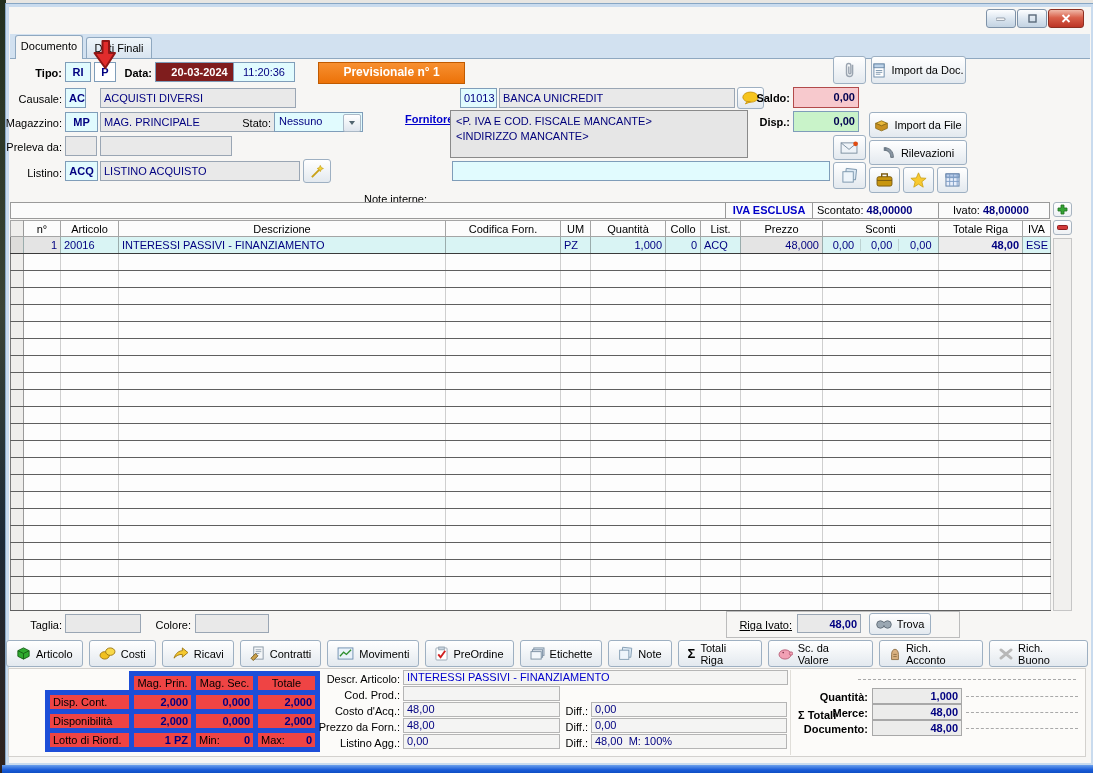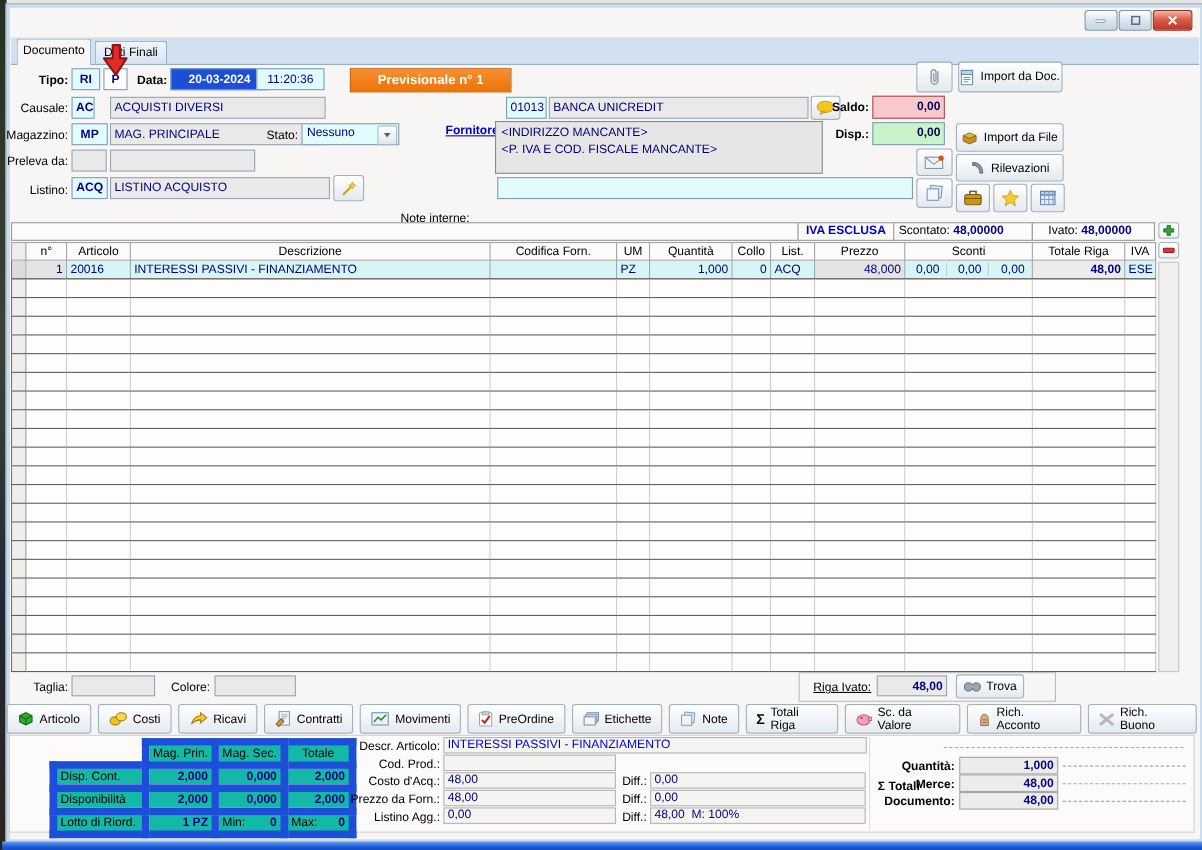--- a/index.html
+++ b/index.html
@@ -60,21 +60,21 @@
   .sconti span{display:inline-block;width:33.2%;text-align:right;box-sizing:border-box;padding-right:6px;border-right:1px solid #bcd2d2;}
   .sconti span:last-child{border-right:none;}
   #vscroll{position:absolute;left:1053px;top:238px;width:19px;height:373px;background:#f1f0ee;border:1px solid #c6c6c6;box-sizing:border-box;}
   
   #toolbar{position:absolute;left:6px;top:640px;width:1082px;height:26px;display:flex;gap:6px;}
   #toolbar .tbtn{position:relative;height:25px;padding:0 9px;display:flex;align-items:center;gap:5px;
     border:1px solid #9eb0c2;border-radius:3px;background:linear-gradient(#ffffff,#f0f3f6 55%,#e3e9ef);}
   
   #bpanel{position:absolute;left:8px;top:668px;width:1078px;height:89px;background:#fcfbf9;border:1px solid #d3d1ce;box-sizing:border-box;}
   .stat{position:absolute;border-collapse:collapse;table-layout:fixed;}
-  .stat td,.stat th{border:7px solid #1d4ed8;font-weight:normal;height:14px;padding:0 3px;font-size:11px;background:#14b8a6;white-space:nowrap;overflow:hidden;}
+  .stat td,.stat th{border:5px solid #1d4ed8;font-weight:normal;height:14px;padding:0 3px;font-size:11px;background:#ef4444;white-space:nowrap;overflow:hidden;}
   .stat .nb{border:none;background:transparent;}
   .stat .v{color:#000080;font-weight:bold;text-align:right;}
   .mfld{position:absolute;box-sizing:border-box;height:15px;line-height:13px;border:1px solid #b5b5b5;background:#f4f4f3;color:#000080;padding:0 3px;white-space:pre;overflow:hidden;}
   .dash{position:absolute;border-top:1px dashed #a9a9a9;height:0;}
   #bluebar{position:absolute;left:2px;top:765px;width:1091px;height:8px;background:linear-gradient(#6ba0ec,#1a5cd8 60%,#0f4ec4);}
   svg{display:block;}
 </style>
 </head>
 <body>
 
@@ -102,21 +102,21 @@
     <div id="tabstrip">
       <div class="tab" id="tab-doc"><span>Documento</span></div>
       <div class="tab" id="tab-fin"><span>Dati Finali</span></div>
     </div>
   </div>
 
   <div class="lbl b" style="left:12px;top:66px;width:50px;">Tipo:</div>
   <div class="fld c ctr b" style="left:65px;top:62px;width:26px;">RI</div>
   <div class="fld ctr b" style="left:94px;top:62px;width:22px;">P</div>
   <div class="lbl b" style="left:118px;top:66px;width:34px;">Data:</div>
-  <div class="fld ctr b" style="left:155px;top:62px;width:89px;background:#1d4ed8;color:#fff;">20-03-2024</div>
+  <div class="fld ctr b" style="left:155px;top:62px;width:89px;background:#7f1d1d;color:#fff;">20-03-2024</div>
   <div class="fld c ctr" style="left:233px;top:62px;width:62px;">11:20:36</div>
   <div id="banner">Previsionale n° 1</div>
 
   <div class="btn" style="left:833px;top:56px;width:33px;height:28px;">
     <span>
         <svg width="14" height="20" viewBox="0 0 16 22">
           <path d="M11 5v10a3.5 3.5 0 0 1-7 0V6a2.5 2.5 0 0 1 5 0v8a1.2 1.2 0 0 1-2.4 0V7" fill="none" stroke="#9aa4b0" stroke-width="1.6"></path>
         </svg>
       </span>
   </div>
@@ -152,22 +152,22 @@
   <div class="fld c ctr b" style="left:65px;top:112px;width:33px;">MP</div>
   <div class="fld g" style="left:100px;top:112px;width:196px;">MAG. PRINCIPALE</div>
   <div class="lbl" style="left:238px;top:116px;width:33px;">Stato:</div>
   <div id="stato-dd">
     <span class="val">Nessuno</span>
     <span class="arrbtn">
         <span class="tri"></span>
       </span>
   </div>
   <div id="addrbox">
+    <div>&lt;P. IVA E COD. FISCALE MANCANTE&gt;</div>
     <div>&lt;INDIRIZZO MANCANTE&gt;</div>
-    <div>&lt;P. IVA E COD. FISCALE MANCANTE&gt;</div>
   </div>
   <div class="lbl b" style="left:750px;top:115px;width:40px;">Disp.:</div>
   <div class="fld ra b" style="left:793px;top:111px;width:66px;height:21px;background:#c9f3c9;color:#000050;">0,00</div>
   <div class="btn" style="left:869px;top:112px;width:98px;height:26px;">
     <span>
         <svg width="15" height="14" viewBox="0 0 18 16">
           <path d="M2 6 L9 3 L16 6 L9 9 Z" fill="#e8b83a" stroke="#8a6a14"></path>
           <path d="M2 6 V12 L9 15 L16 12 V6 L9 9 L2 6 Z" fill="#c89020" stroke="#8a6a14"></path>
         </svg>
       </span>

